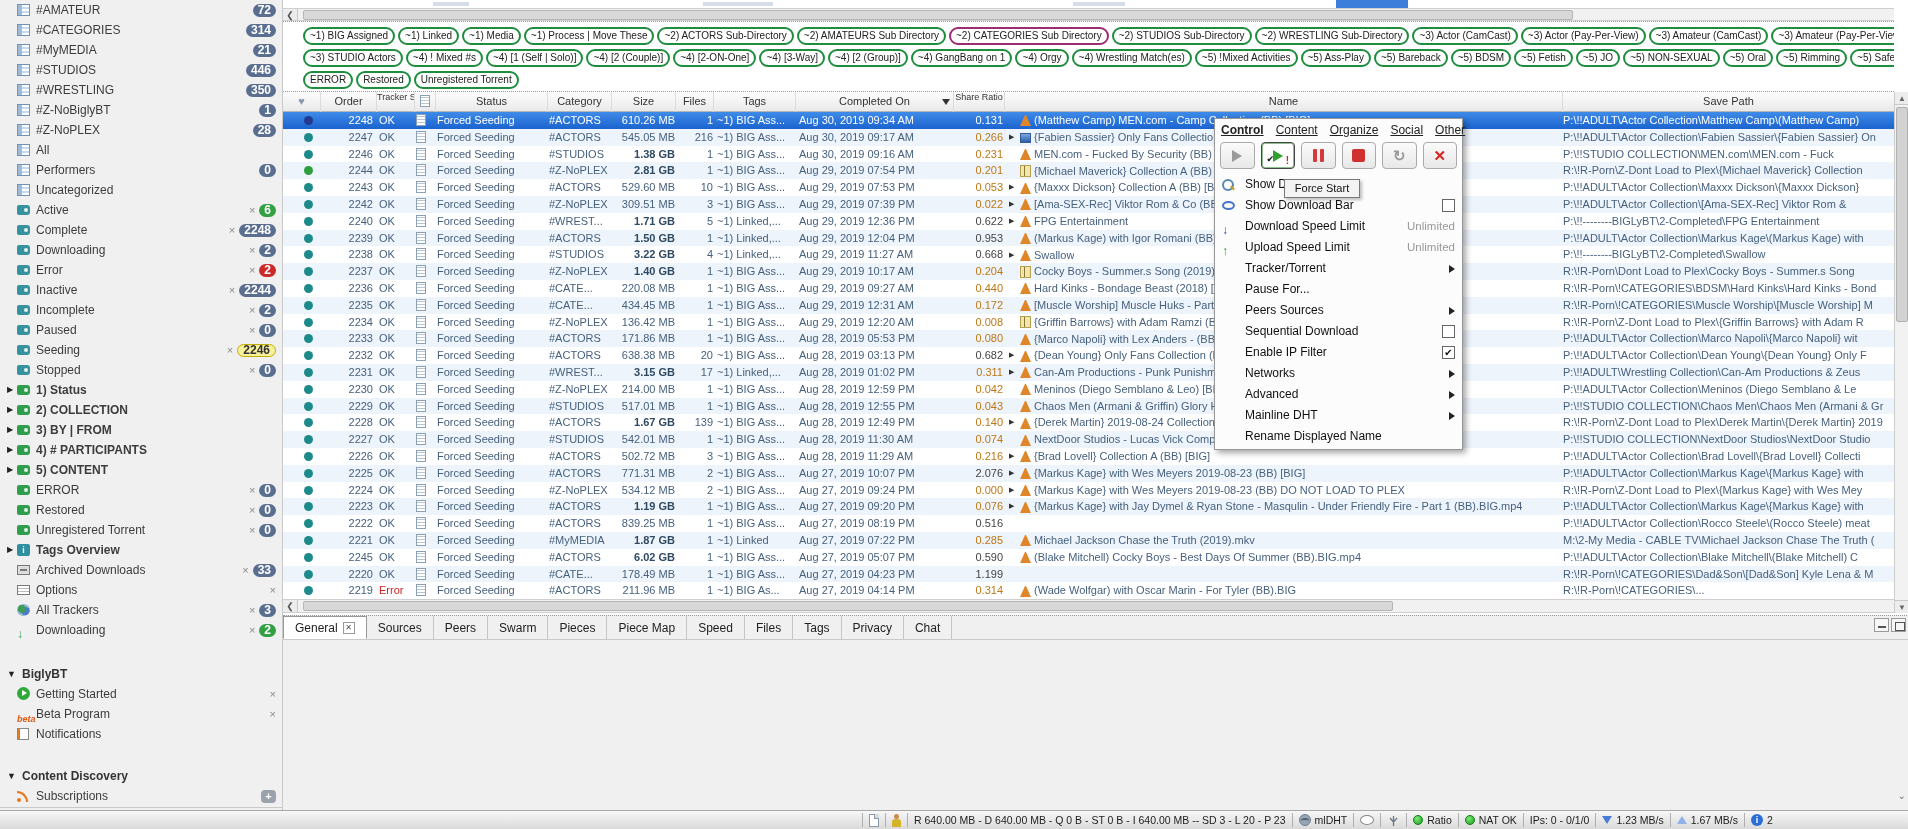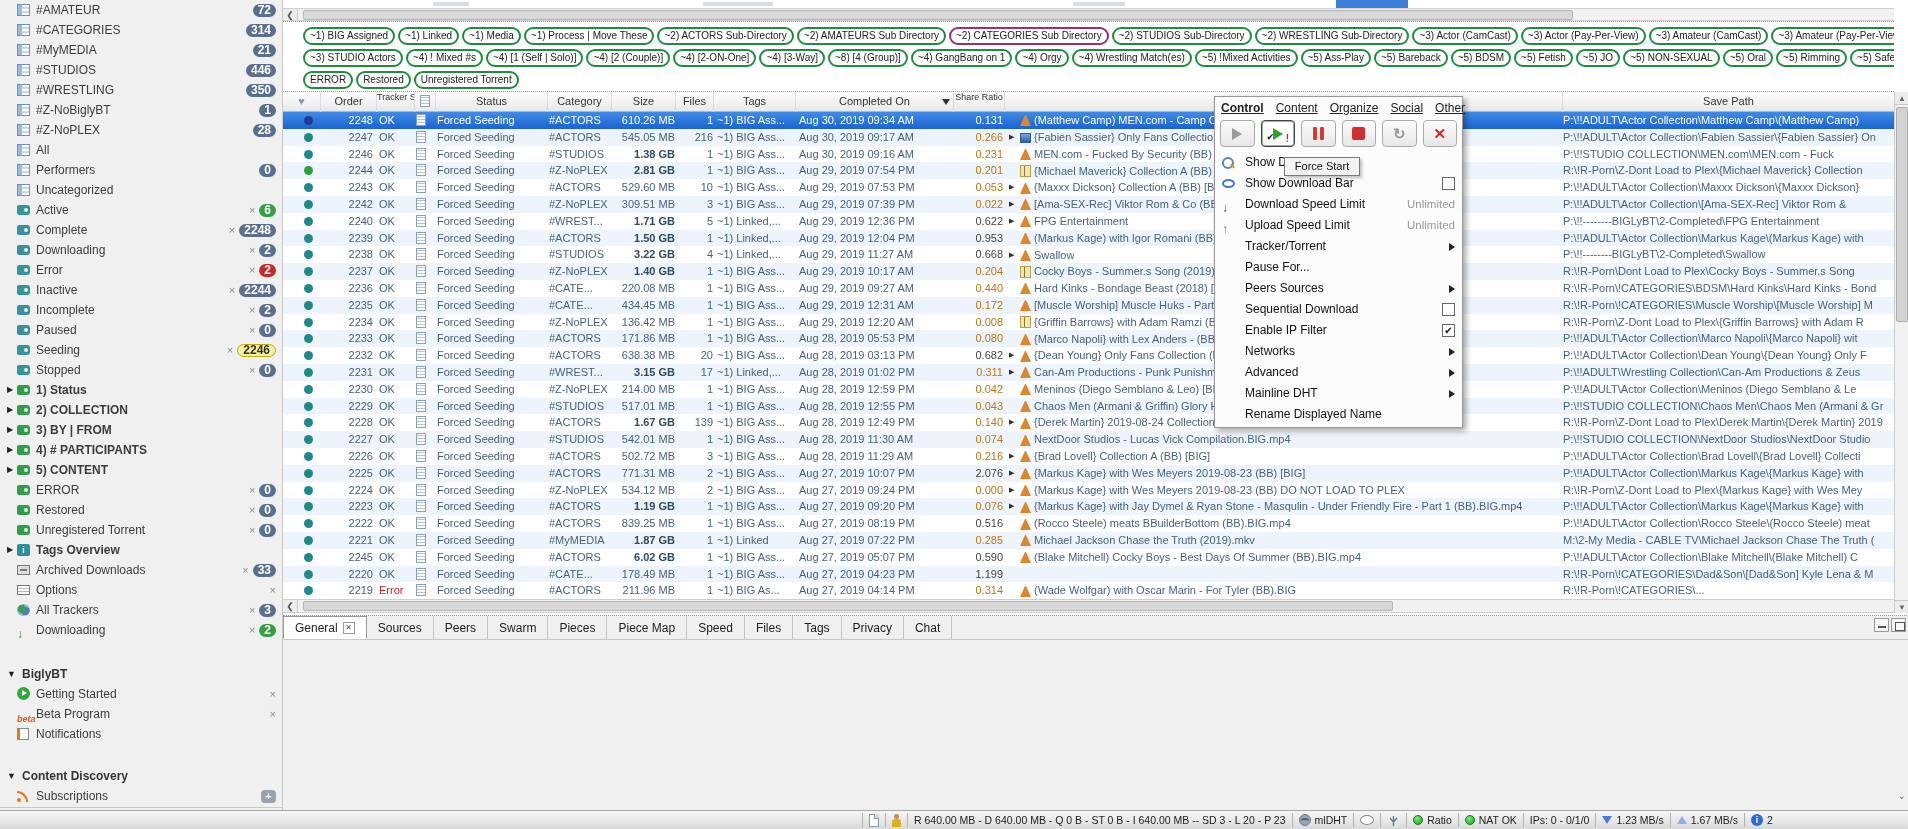--- a/index.html
+++ b/index.html
@@ -122,21 +122,21 @@
   .ntext { overflow:hidden; white-space:nowrap; }
 
   
   #vscroll { position:absolute; left:1611px; top:92px; width:15px; height:521px; background:#f2f2f2; border-left:1px solid #ccc; }
   .vs-arrow { position:absolute; left:0; width:14px; height:13px; text-align:center; font-size:8px; color:#666; line-height:13px; background:#ececec; }
   #vs-up { top:0; border-bottom:1px solid #c8c8c8; }
   #vs-down { bottom:0; border-top:1px solid #c8c8c8; }
   #vs-thumb { position:absolute; left:1px; top:15px; width:12px; height:215px; background:#d2d2d2; border:1px solid #b0b0b0; border-radius:2px; }
 
   
-  #context-menu { position:absolute; left:931px; top:96px; width:249px; height:332px; background:#fcfcfc;
+  #context-menu { position:absolute; left:931px; top:118px; width:249px; height:332px; background:#fcfcfc;
      border:1px solid #979797; box-shadow:3px 3px 6px rgba(0,0,0,.35); z-index:50; font-size:12px; color:#111; }
   #menu-tabs { display:flex; gap:12px; padding:4px 6px 2px 6px; }
   .menu-tab { text-decoration:underline; color:#222; }
   .menu-tab.active { font-weight:bold; }
   #menu-btnrow { display:flex; gap:6px; padding:3px 5px; }
   .mbtn { width:35px; height:27px; border:1px solid #aaa; border-radius:4px; background:linear-gradient(#fbfbfb,#e8e8e8);
      display:flex; align-items:center; justify-content:center; position:relative; }
   .mbtn.focused { border:1px solid #444; box-shadow:inset 0 0 0 1px #8fbf8f; background:#fff; }
   .tri-gray { width:0; height:0; border-left:10px solid #9a9a9a; border-top:6px solid transparent; border-bottom:6px solid transparent; }
   .tri-green { width:0; height:0; border-left:10px solid #2fa12f; border-top:6px solid transparent; border-bottom:6px solid transparent; }
@@ -348,21 +348,21 @@
           <button class="filter-btn">~3) Amateur (CamCast)</button>
           <button class="filter-btn">~3) Amateur (Pay-Per-View)</button>
         </div>
       <div class="filter-row" id="filter-row-1">
           <button class="filter-btn">~3) STUDIO Actors</button>
           <button class="filter-btn">~4) ! Mixed #s</button>
           <button class="filter-btn">~4) [1 (Self | Solo)]</button>
           <button class="filter-btn">~4) [2 (Couple)]</button>
           <button class="filter-btn">~4) [2-ON-One]</button>
           <button class="filter-btn">~4) [3-Way]</button>
-          <button class="filter-btn">~8) [4 (Group)]</button>
+          <button class="filter-btn">~4) [2 (Group)]</button>
           <button class="filter-btn">~4) GangBang on 1</button>
           <button class="filter-btn">~4) Orgy</button>
           <button class="filter-btn">~4) Wrestling Match(es)</button>
           <button class="filter-btn">~5) !Mixed Activities</button>
           <button class="filter-btn">~5) Ass-Play</button>
           <button class="filter-btn">~5) Bareback</button>
           <button class="filter-btn">~5) BDSM</button>
           <button class="filter-btn">~5) Fetish</button>
           <button class="filter-btn">~5) JO</button>
           <button class="filter-btn">~5) NON-SEXUAL</button>
@@ -903,27 +903,20 @@
           <div class="cell c-order">2222</div>
           <div class="cell c-trk">OK</div>
           <div class="cell c-fic"><span class="fileic"></span></div>
           <div class="cell c-status">Forced Seeding</div>
           <div class="cell c-cat">#ACTORS</div>
           <div class="cell c-size">839.25 MB</div>
           <div class="cell c-files">1</div>
           <div class="cell c-tags">~1) BIG Ass...</div>
           <div class="cell c-date">Aug 27, 2019 08:19 PM</div>
           <div class="cell c-ratio ratio ratio-dark">0.516</div>
-          <div class="cell c-name">
-            <div class="namewrap">
-              <span class="exp"></span>
-              <span class="nic nic-cone"></span>
-              <span class="ntext">(Rocco Steele) meats BBuilderBottom (BB).BIG.mp4</span>
-            </div>
-          </div>
           <div class="cell c-path">P:\!!ADULT\Actor Collection\Rocco Steele\(Rocco Steele) meat</div>
         </div>
         <div class="trow alt">
           <div class="cell c-dot"><span class="dot dot-teal"></span></div>
           <div class="cell c-order">2221</div>
           <div class="cell c-trk">OK</div>
           <div class="cell c-fic"><span class="fileic"></span></div>
           <div class="cell c-status">Forced Seeding</div>
           <div class="cell c-cat">#MyMEDIA</div>
           <div class="cell c-size size-bold">1.87 GB</div>

